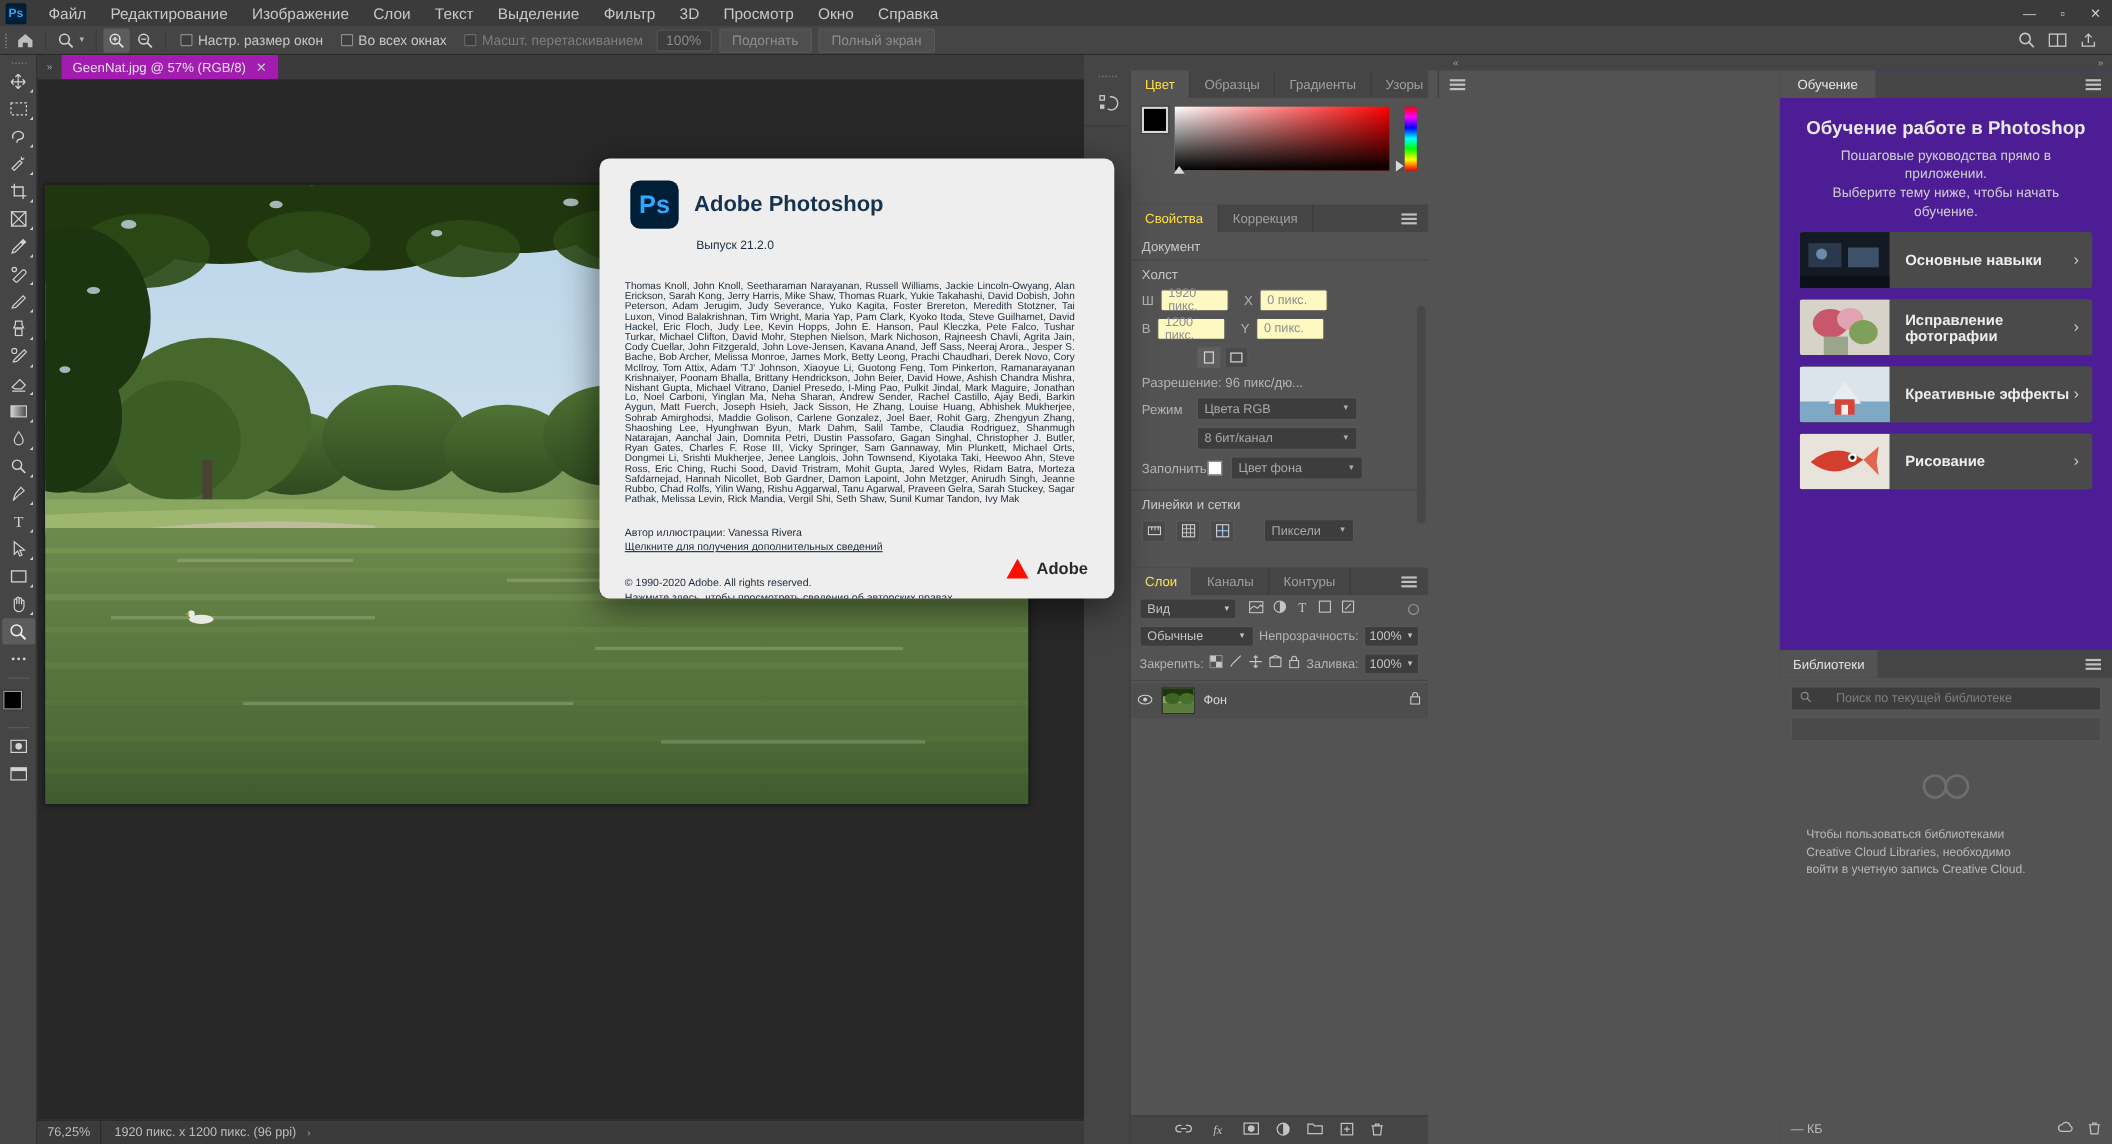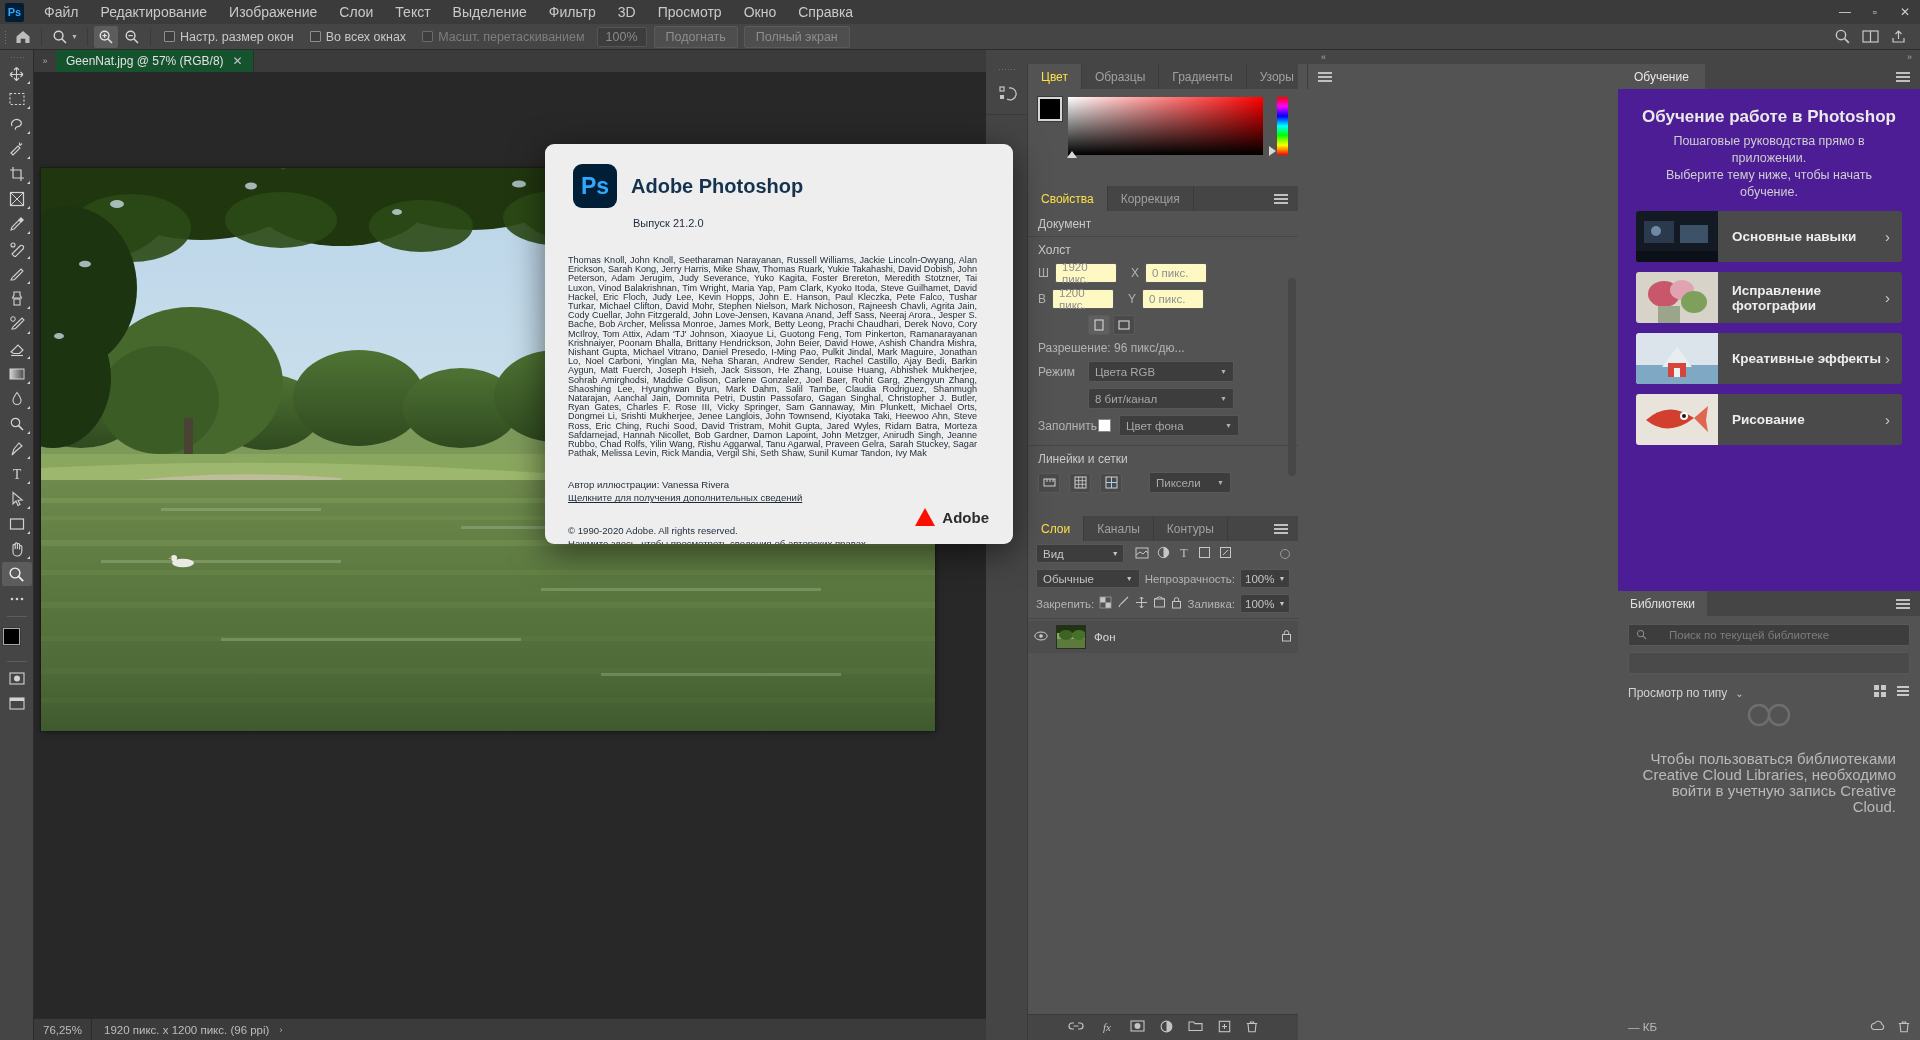--- a/index.html
+++ b/index.html
@@ -111,21 +111,21 @@
   
   .docbar {
     position: absolute; left: 34px; top: 50px; right: 934px; height: 22px;
     background: #3b3b3b; display: flex; align-items: stretch;
   }
   .dock-arrows {
     width: 22px; display: flex; align-items: center; justify-content: center;
     color: #a9a9a9; font-size: 9px;
   }
   .doctab {
-    background: #14532d; color: #e1e1e1; font-size: 12px; padding: 0 10px;
+    background: #a21caf; color: #e1e1e1; font-size: 12px; padding: 0 10px;
     display: flex; align-items: center; gap: 9px; border-right: 1px solid #2f2f2f;
   }
   .doctab .x { color: #c4c4c4; font-size: 12px; }
 
   
   .canvasarea {
     position: absolute; left: 34px; top: 72px; right: 934px; bottom: 22px;
     background: #282828; overflow: hidden;
   }
   .photo {
@@ -333,22 +333,22 @@
   .lib-sel {
     margin: 6px 10px 0; height: 22px; background: #4a4a4a;
     border: 1px solid #585858; border-radius: 2px;
   }
   .lib-viewrow {
     display: flex; align-items: center; padding: 10px 10px 0; gap: 8px;
   }
   .lib-viewlabel { color: #d2d2d2; font-size: 12px; }
   .lib-viewicons { margin-left: auto; display: flex; gap: 9px; color: #c9c9c9; }
   .lib-empty {
-    position: absolute; left: 0; right: 0; top: 160px; text-align: right;
-    color: #b9b9b9; font-size: 15px; line-height: 16px; padding: 0 24px;
+    position: absolute; left: 0; right: 0; top: 160px; text-align: left;
+    color: #b9b9b9; font-size: 11px; line-height: 16px; padding: 0 24px;
   }
   .lib-footer {
     position: absolute; left: 0; right: 0; bottom: 0; height: 26px;
     background: #535353; display: flex; align-items: center;
     padding: 0 10px; color: #b9b9b9; font-size: 11.5px; gap: 9px;
   }
 
   
   .about-overlay {
     position: absolute; left: 545px; top: 144px; width: 468px; height: 400px;
@@ -1210,41 +1210,20 @@
           <span>
             <svg width="11" height="11" viewBox="0 0 12 12">
                 <circle cx="5" cy="5" r="3.4" fill="none" stroke="#8d8d8d" stroke-width="1.1"></circle>
                 <line x1="7.6" y1="7.6" x2="11" y2="11" stroke="#8d8d8d" stroke-width="1.2"></line>
               </svg>
           </span>
           <span class="ph">Поиск по текущей библиотеке</span>
         </div>
         <div class="lib-sel"></div>
 
-        <div class="lib-viewrow">
-          <span class="lib-viewlabel">Просмотр по типу</span>
-          <span style="color:#c9c9c9;font-size:10px;">⌄</span>
-          <span class="lib-viewicons">
-            <span>
-              <svg width="14" height="14" viewBox="0 0 14 14">
-                  <rect x="1" y="1" width="5" height="5" fill="#c9c9c9"></rect>
-                  <rect x="8" y="1" width="5" height="5" fill="#c9c9c9"></rect>
-                  <rect x="1" y="8" width="5" height="5" fill="#c9c9c9"></rect>
-                  <rect x="8" y="8" width="5" height="5" fill="#c9c9c9"></rect>
-                </svg>
-            </span>
-            <span>
-              <svg width="14" height="14" viewBox="0 0 14 14">
-                  <rect x="1" y="2" width="12" height="2" fill="#c9c9c9"></rect>
-                  <rect x="1" y="6" width="12" height="2" fill="#c9c9c9"></rect>
-                  <rect x="1" y="10" width="12" height="2" fill="#c9c9c9"></rect>
-                </svg>
-            </span>
-          </span>
-        </div>
 
         <div style="position:absolute;left:50%;top:107px;transform:translateX(-50%);">
           <svg width="52" height="34" viewBox="0 0 52 34">
             <circle cx="16" cy="17" r="10" fill="none" stroke="#6e6e6e" stroke-width="2.4"></circle>
             <circle cx="36" cy="17" r="10" fill="none" stroke="#6e6e6e" stroke-width="2.4"></circle>
           </svg>
         </div>
 
         <div class="lib-empty">
           <div>Чтобы пользоваться библиотеками</div>

